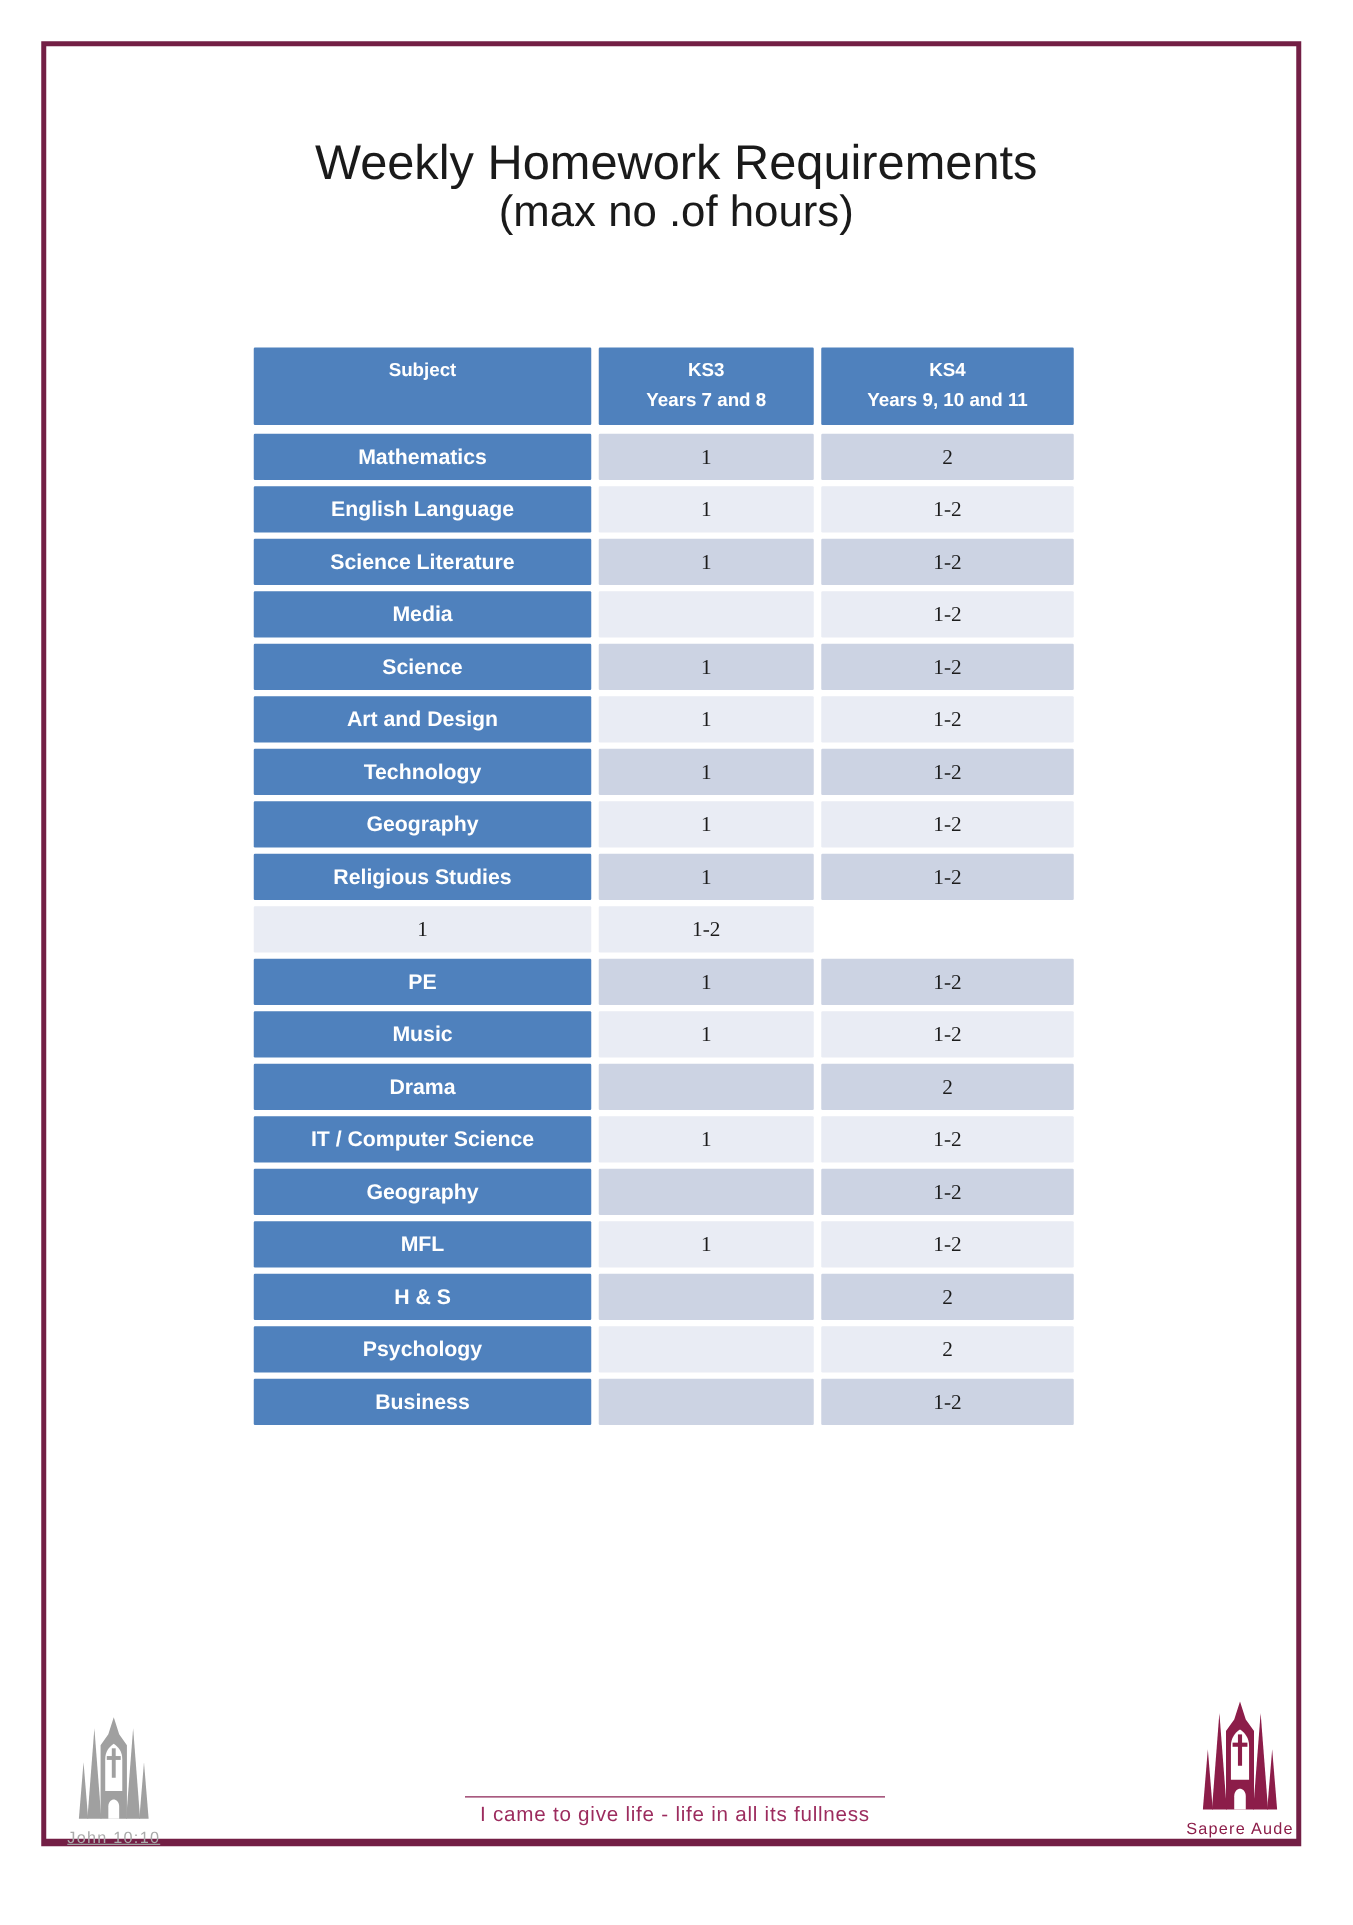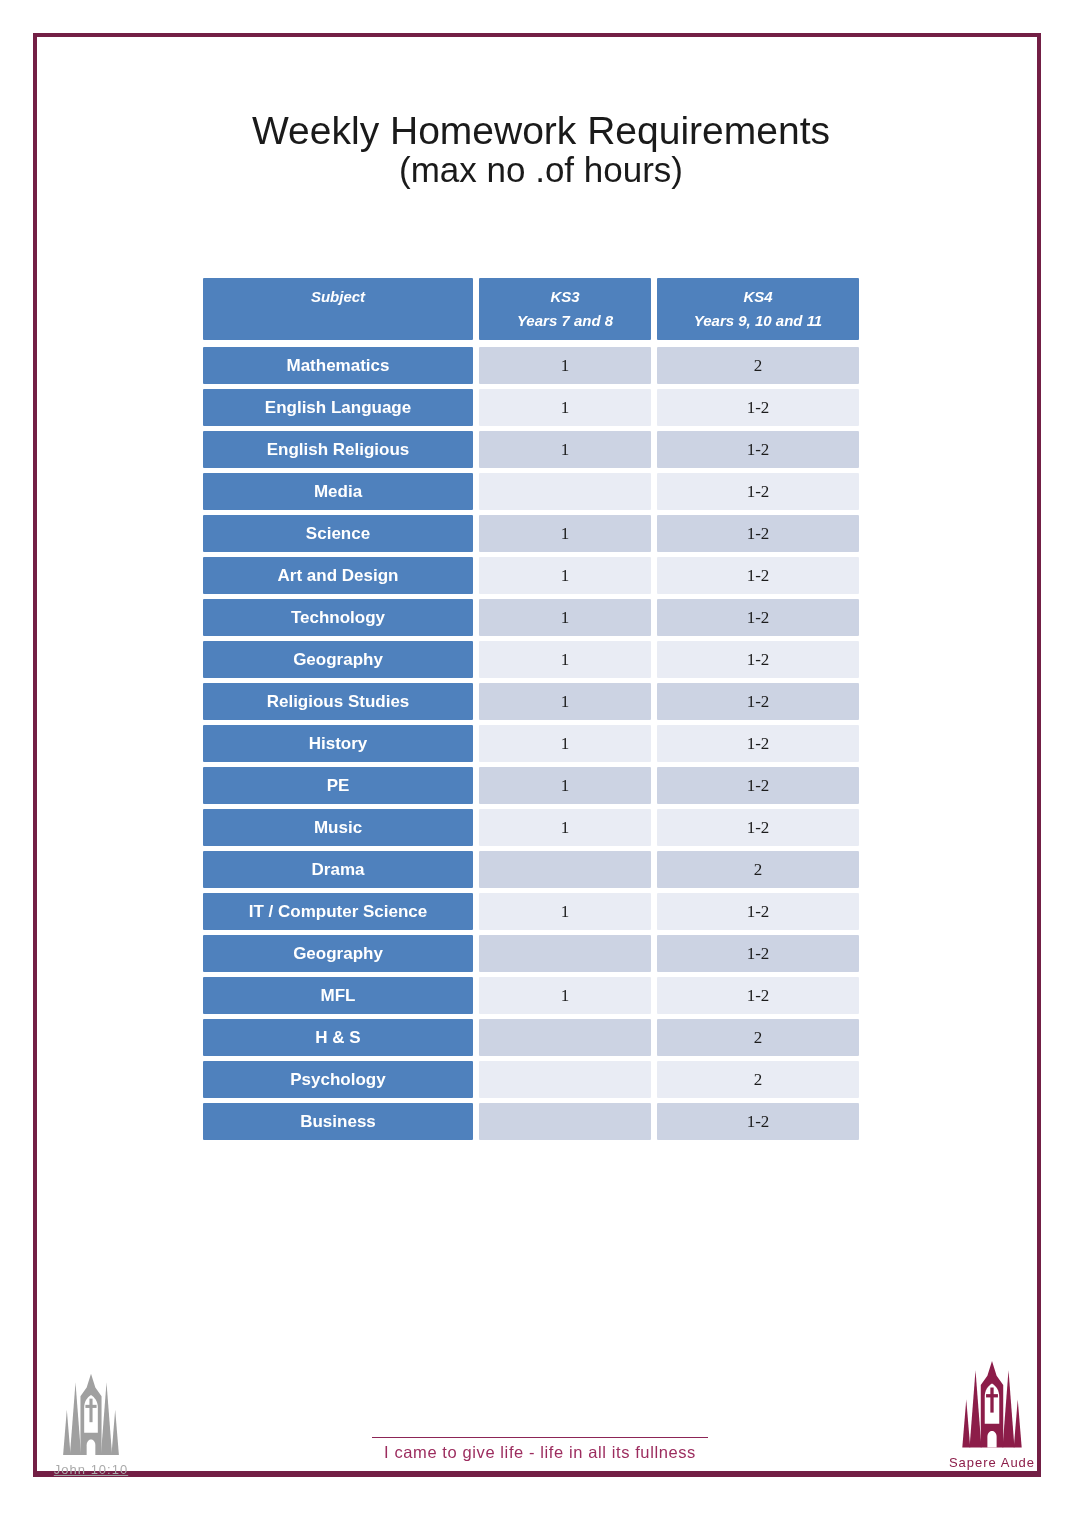--- a/index.html
+++ b/index.html
@@ -41,21 +41,21 @@
   }
   .hw-table{
     position:absolute;left:203px;top:278px;width:656px;
   }
   .trow{
     display:grid;
     grid-template-columns:270px 172px 202px;
     column-gap:6px;
     height:37px;
   }
-  .trow.header-row{height:62px;margin-bottom:7px;font-style:italic;}
+  .trow.header-row{height:62px;margin-bottom:7px;}
   #table-body{display:flex;flex-direction:column;gap:5px;}
   .cell{
     display:flex;align-items:center;justify-content:center;
     border-radius:1px;
   }
   .header-cell{
     background:var(--blue);
     color:#ffffff;font-weight:bold;font-size:15px;
     flex-direction:column;justify-content:flex-start;
     padding-top:7px;line-height:24px;
@@ -129,21 +129,21 @@
           <div class="cell subject-cell">Mathematics</div>
           <div class="cell data-cell">1</div>
           <div class="cell data-cell">2</div>
         </div>
         <div class="trow band-light">
           <div class="cell subject-cell">English Language</div>
           <div class="cell data-cell">1</div>
           <div class="cell data-cell">1-2</div>
         </div>
         <div class="trow band-dark">
-          <div class="cell subject-cell">English Religious</div>
+          <div class="cell subject-cell">Science Literature</div>
           <div class="cell data-cell">1</div>
           <div class="cell data-cell">1-2</div>
         </div>
         <div class="trow band-light">
           <div class="cell subject-cell">Media</div>
           <div class="cell data-cell"></div>
           <div class="cell data-cell">1-2</div>
         </div>
         <div class="trow band-dark">
           <div class="cell subject-cell">Science</div>
@@ -164,21 +164,20 @@
           <div class="cell subject-cell">Geography</div>
           <div class="cell data-cell">1</div>
           <div class="cell data-cell">1-2</div>
         </div>
         <div class="trow band-dark">
           <div class="cell subject-cell">Religious Studies</div>
           <div class="cell data-cell">1</div>
           <div class="cell data-cell">1-2</div>
         </div>
         <div class="trow band-light">
-          <div class="cell subject-cell">History</div>
           <div class="cell data-cell">1</div>
           <div class="cell data-cell">1-2</div>
         </div>
         <div class="trow band-dark">
           <div class="cell subject-cell">PE</div>
           <div class="cell data-cell">1</div>
           <div class="cell data-cell">1-2</div>
         </div>
         <div class="trow band-light">
           <div class="cell subject-cell">Music</div>

